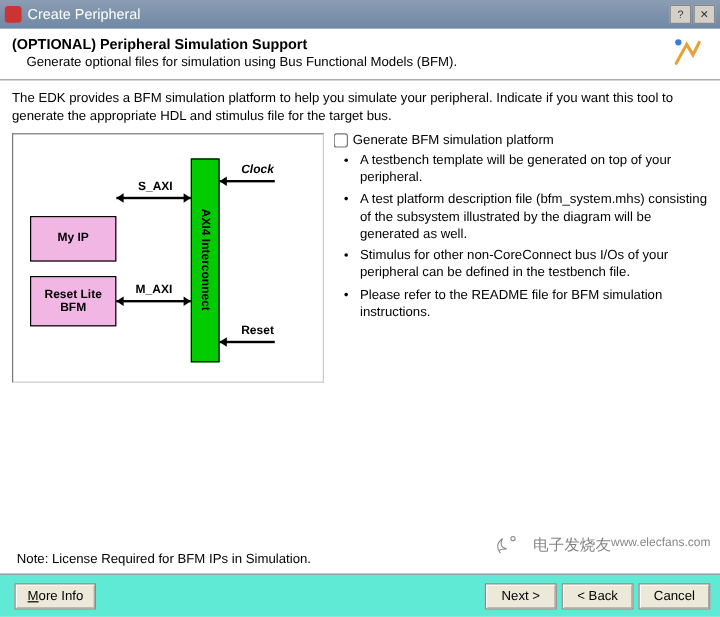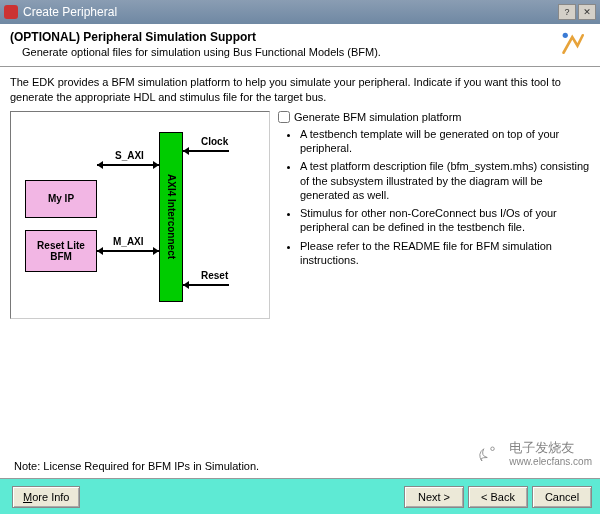--- a/index.html
+++ b/index.html
@@ -218,21 +218,21 @@
         <div class="arrow-rh" style="left:132px; top:39px;"></div>
         <div class="sig-label" style="left:94px; top:28px;">S_AXI</div>
 
         <div class="arrow-line" style="left:76px; top:128px; width:62px;"></div>
         <div class="arrow-lh" style="left:76px; top:125px;"></div>
         <div class="arrow-rh" style="left:132px; top:125px;"></div>
         <div class="sig-label" style="left:92px; top:114px;text-align:right;">M_AXI</div>
 
         <div class="arrow-line" style="left:162px; top:28px; width:46px;"></div>
         <div class="arrow-lh" style="left:162px; top:25px;"></div>
-        <div class="sig-label" style="left:180px; top:14px;">Clock</div>
+        <div class="sig-label" style="left:180px; top:14px;font-style:italic;">Clock</div>
 
         <div class="arrow-line" style="left:162px; top:162px; width:46px;"></div>
         <div class="arrow-lh" style="left:162px; top:159px;"></div>
         <div class="sig-label" style="left:180px; top:148px;">Reset</div>
       </div>
     </div>
 
     <div class="right-col">
       <label class="checkbox-row">
         <input type="checkbox" style="">
@@ -250,21 +250,21 @@
 
 <div class="note">Note: License Required for BFM IPs in Simulation.</div>
 
 <div class="watermark">
   <span class="wicon">
     <svg viewBox="0 0 32 32">
         <path d="M8 24 Q2 16 10 10 Q6 18 14 20 Q4 20 8 24 Z" fill="#fff" stroke="#888"></path>
         <circle cx="20" cy="10" r="2" fill="#fff" stroke="#888"></circle>
       </svg>
   </span>
-  <span style="display:flex;flex-direction:column;line-height:1.1;">
+  <span style="display:flex;flex-direction:row;line-height:1.1;">
     <span>电子发烧友</span>
     <span style="font-size:10px;">www.elecfans.com</span>
   </span>
 </div>
 
 <div class="footer">
   <button class="btn"><span class="underline-access">M</span><span>ore Info</span></button>
   <span class="spacer"></span>
   <button class="btn">Next &gt;</button>
   <button class="btn">&lt; Back</button>

